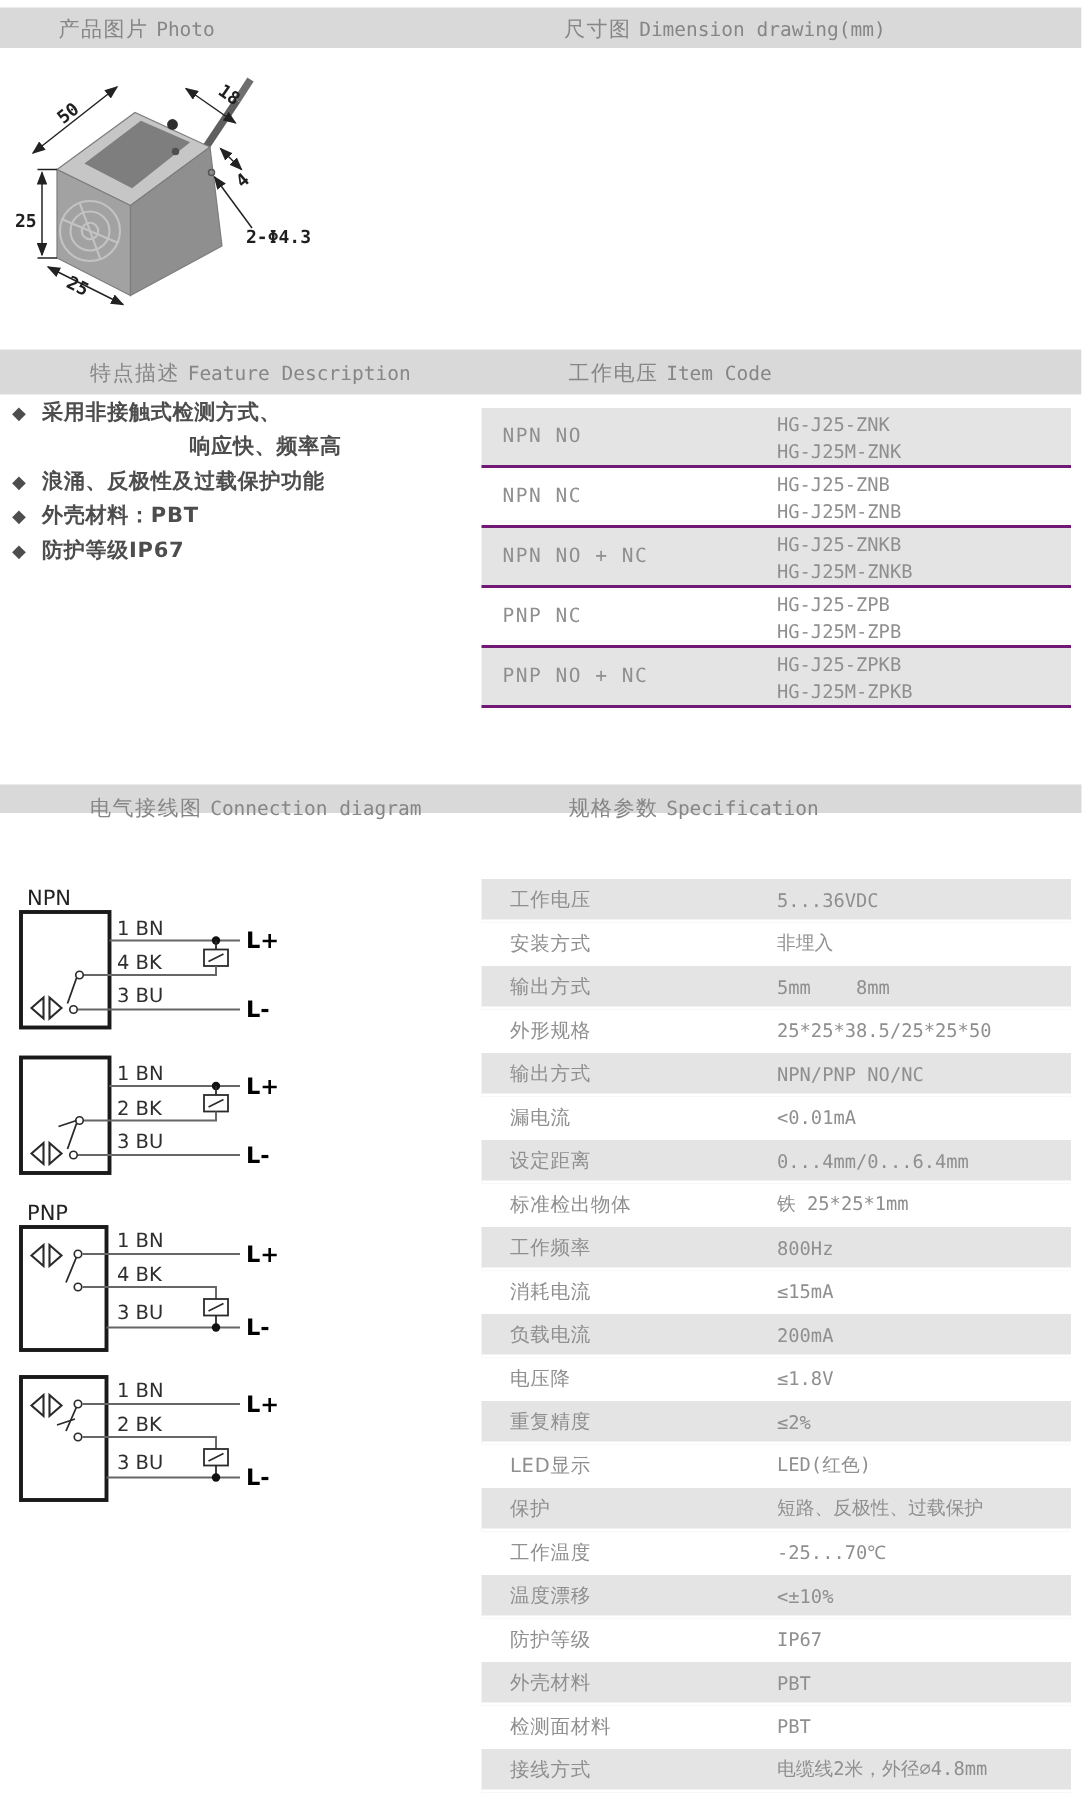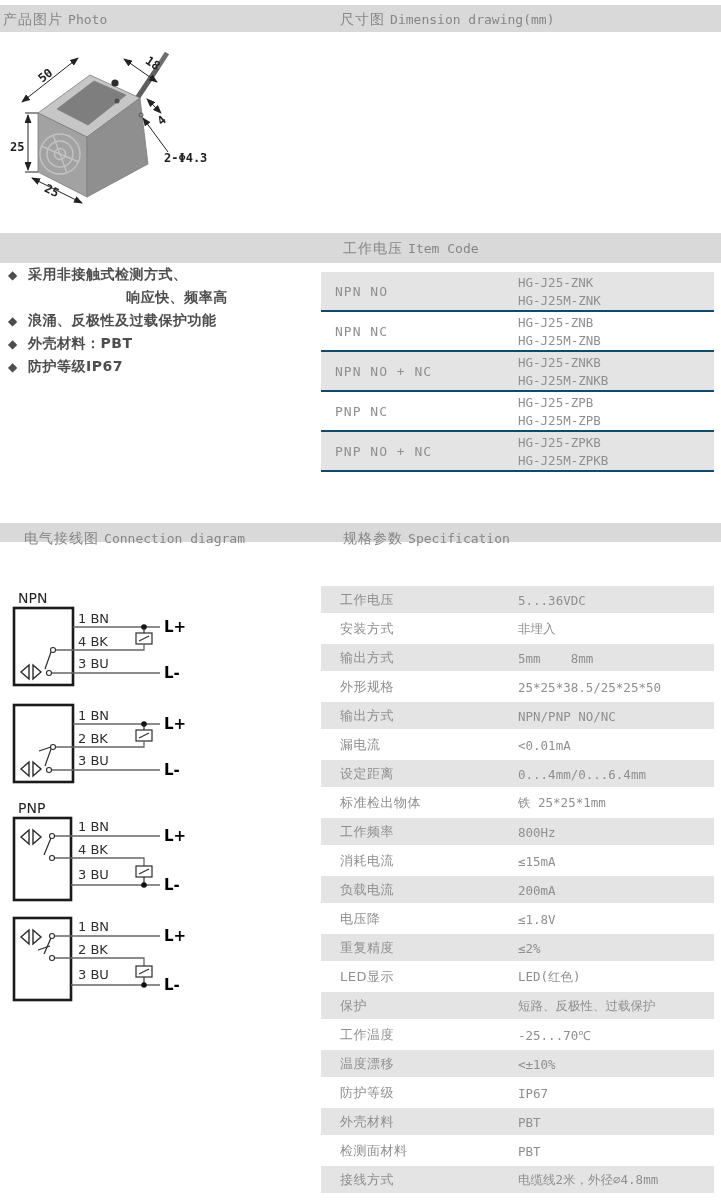--- a/index.html
+++ b/index.html
@@ -5,37 +5,37 @@
   html,body{margin:0;padding:0;}
   body{width:721px;height:1203px;position:relative;background:#fff;
        font-family:"DejaVu Sans","Liberation Sans",sans-serif;overflow:hidden;}
   #page{position:absolute;inset:0;}
 
   
   .hbar{position:absolute;left:0;width:721px;background:var(--header_bg);color:var(--header_text);}
   #hbar1{top:5px;height:27px;line-height:27px;}
   #hbar2{top:233px;height:30px;line-height:30px;}
   #hbar3{top:523px;height:19px;line-height:30px;padding-left:10px;}
-  .hcell{position:absolute;top:0;white-space:nowrap;}
+  .hcell{position:absolute;top:0;white-space:nowrap;margin-left:36px;}
   .hcell .zh{font-size:14px;letter-spacing:1px;}
   .hcell .en{font-family:"DejaVu Sans Mono","Liberation Mono",monospace;font-size:13px;}
   #h-photo{left:3px;} #h-dim{left:340px;}
   #h-feat{left:24px;} #h-code{left:343px;}
   #h-conn{left:24px;} #h-spec{left:343px;}
 
   
   .feature-list{position:absolute;left:8px;top:266px;width:305px;color:var(--feature_text);}
   .feature-list div.f-line{display:flex;align-items:baseline;height:23px;font-weight:bold;font-size:14px;}
   .feature-list div.f-line:nth-of-type(2){padding-left:13px;justify-content:center;}
   .f-bullet{width:20px;font-size:12px;flex:0 0 20px;}
   .f-text{white-space:pre;letter-spacing:0.5px;}
 
   
   .ic-table{position:absolute;left:321px;top:272px;width:393px;}
-  .ic-table div.ic-row{height:40px;position:relative;box-sizing:border-box;border-bottom:2px solid #0c4a6e;}
+  .ic-table div.ic-row{height:40px;position:relative;box-sizing:border-box;border-bottom:2px solid #701a75;}
   .ic-table div.ic-row:nth-of-type(odd){background:var(--row_gray);}
   .ic-type{position:absolute;left:14px;top:50%;transform:translateY(-50%);
            font-family:"DejaVu Sans Mono","Liberation Mono",monospace;
            font-size:13px;color:var(--table_text);letter-spacing:1px;white-space:pre;}
   .ic-codes{position:absolute;left:197px;top:2px;line-height:18px;
             font-family:"DejaVu Sans Mono","Liberation Mono",monospace;
             font-size:12.5px;color:var(--table_text);}
 
   
   .sp-table{position:absolute;left:321px;top:558px;width:393px;margin-top:28px;}
@@ -114,20 +114,21 @@
     <text class="dimtext" x="2" y="109">25</text>
     <line class="dimline" x1="24" y1="136" x2="74" y2="161" marker-start="url(#arrS)" marker-end="url(#arr)"></line>
     <text class="dimtext" x="36" y="153" transform="rotate(27 44 150)">25</text>
     <line class="dimline" x1="139" y1="57" x2="153" y2="71" marker-start="url(#arrS)" marker-end="url(#arr)"></line>
     <text class="dimtext" x="150" y="82" transform="rotate(-40 154 78)">4</text>
     <line class="dimline" x1="160" y1="110" x2="135" y2="76" marker-end="url(#arr)"></line>
     <text class="dimtext" x="156" y="120">2-Φ4.3</text>
   </svg>
 
   <div class="hbar" id="hbar2">
+    <span class="hcell" id="h-feat"><span class="zh">特点描述</span> <span class="en">Feature Description</span></span>
     <span class="hcell" id="h-code"><span class="zh">工作电压</span> <span class="en">Item Code</span></span>
   </div>
 
   <div class="feature-list">
 
       <div class="f-line">
         <span class="f-bullet">◆</span>
         <span class="f-text">采用非接触式检测方式、</span>
       </div>
 

